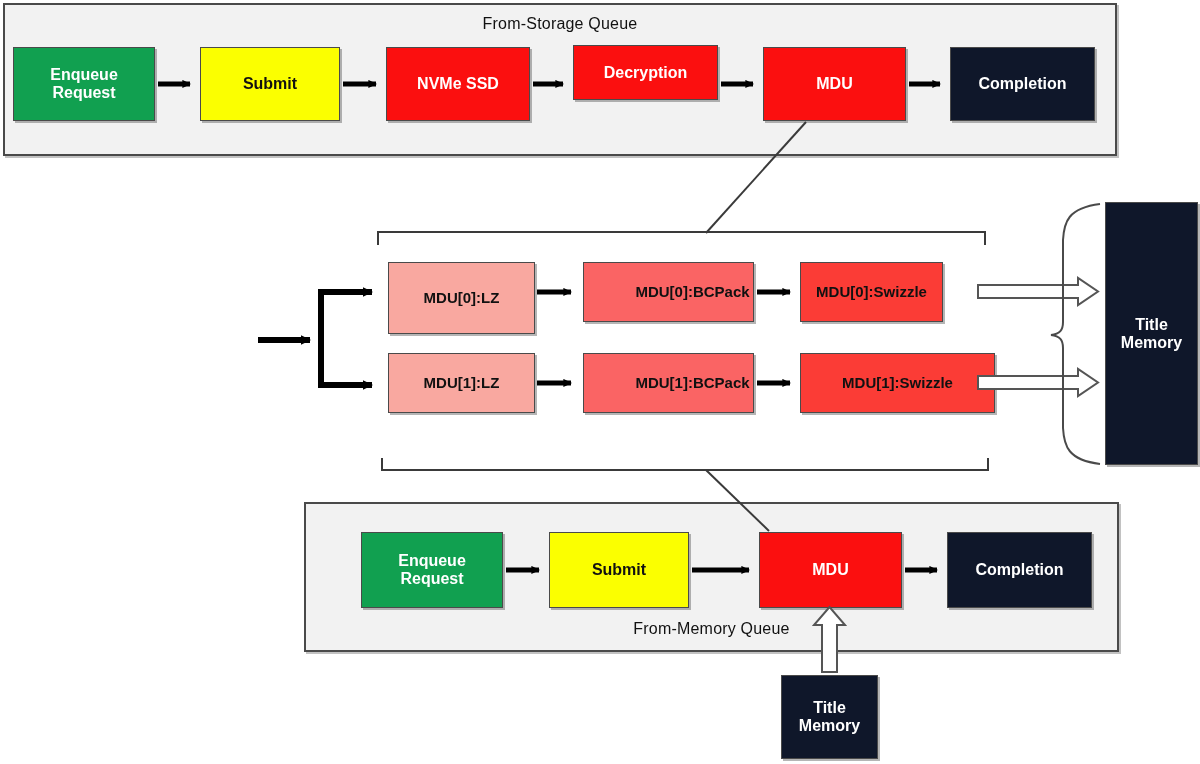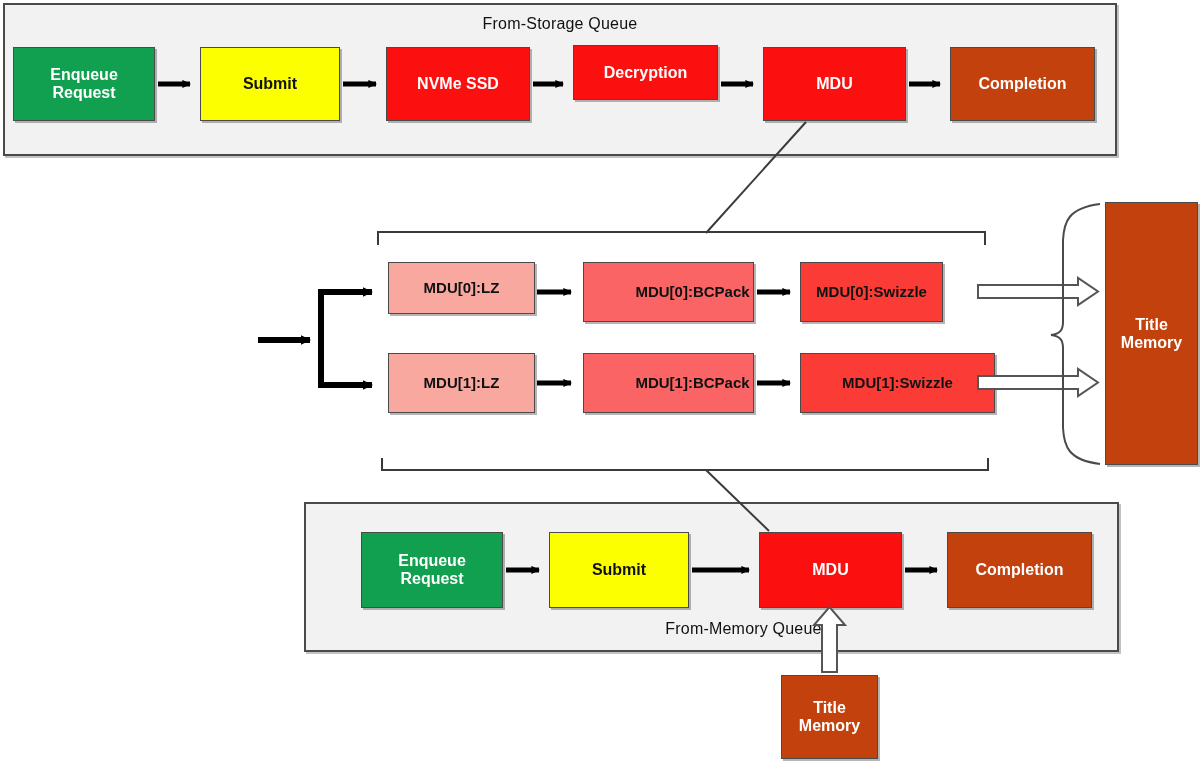--- a/index.html
+++ b/index.html
@@ -17,21 +17,21 @@
 
   .node{
     position:absolute;display:flex;align-items:center;justify-content:center;
     text-align:center;font-weight:bold;line-height:1.12;
     border:1px solid #4a4a4a;box-shadow:2px 2px 0 rgba(90,90,90,.45);
     box-sizing:border-box;
   }
   .n-green{background:#11a050;color:#ffffff;}
   .n-yellow{background:#fbff00;color:#111111;justify-content:center;}
   .n-red{background:#fb0f0f;color:#ffffff;text-align:center;}
-  .n-blue{background:#c2410c;color:#ffffff;}
+  .n-blue{background:#0f172a;color:#ffffff;}
   .n-pink-light{background:#f9a8a0;color:#111111;}
   .n-pink-mid{background:#fa6464;color:#111111;padding-left:48px;}
   .n-pink-strong{background:#fb3c36;color:#111111;}
 
   .fs-16{font-size:16px;}
   .fs-15{font-size:15px;}
 
   svg.overlay{position:absolute;left:0;top:0;width:1200px;height:764px;pointer-events:none;}
 </style>
 </head>
@@ -63,21 +63,21 @@
   </div>
 
   <div class="node n-red fs-16" style="left:763px;top:47px;width:143px;height:74px;">
     <span>MDU</span>
   </div>
 
   <div class="node n-blue fs-16" style="left:950px;top:47px;width:145px;height:74px;">
     <span>Completion</span>
   </div>
 
-  <div class="node n-pink-light fs-15" style="left:388px;top:262px;width:147px;height:52px;">
+  <div class="node n-pink-light fs-15" style="left:388px;top:262px;width:147px;height:72px;">
     <span>MDU[0]:LZ</span>
   </div>
   <div class="node n-pink-mid fs-15" style="left:583px;top:262px;width:171px;height:60px;">
     <span>MDU[0]:BCPack</span>
   </div>
   <div class="node n-pink-strong fs-15" style="left:800px;top:262px;width:143px;height:60px;">
     <span>MDU[0]:Swizzle</span>
   </div>
 
   <div class="node n-pink-light fs-15" style="left:388px;top:353px;width:147px;height:60px;">
@@ -91,21 +91,21 @@
   </div>
 
   <div class="node n-blue fs-16" style="left:1105px;top:202px;width:93px;height:263px;">
     <span>
       <span>Title</span><br>
       <span>Memory</span>
     </span>
   </div>
 
   <div class="queue-panel" style="left:304px;top:502px;width:811px;height:146px;">
-    <div class="queue-title" style="bottom:12px;padding-left:32px;">From-Memory Queue</div>
+    <div class="queue-title" style="bottom:12px;">From-Memory Queue</div>
   </div>
 
   <div class="node n-green fs-16" style="left:361px;top:532px;width:142px;height:76px;">
     <span>
       <span>Enqueue</span><br>
       <span>Request</span>
     </span>
   </div>
 
   <div class="node n-yellow fs-16" style="left:549px;top:532px;width:140px;height:76px;">

